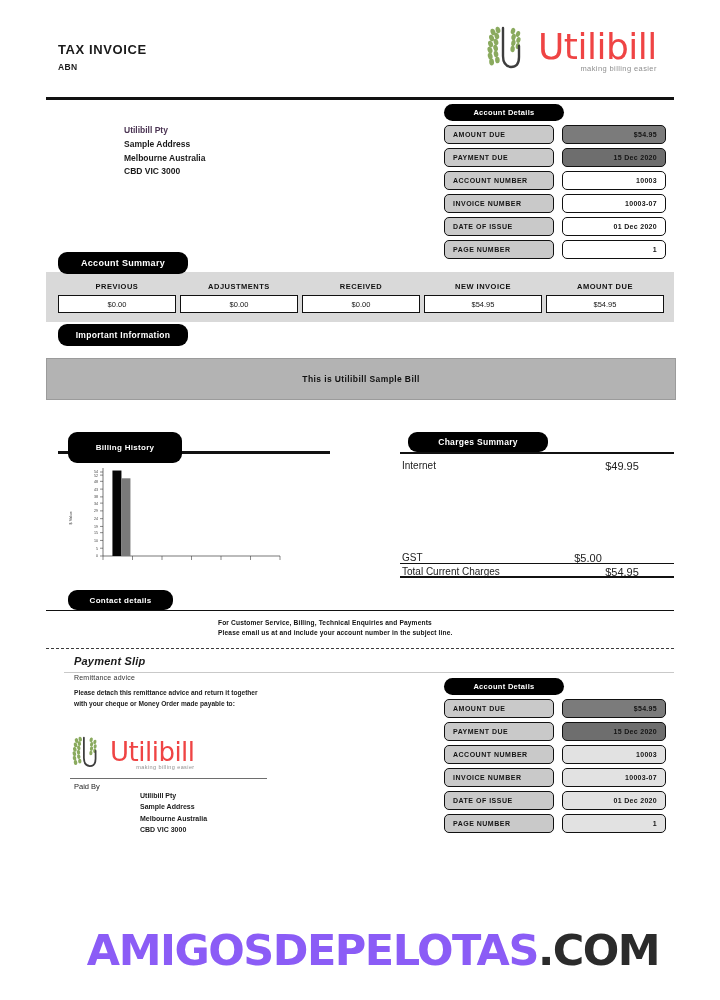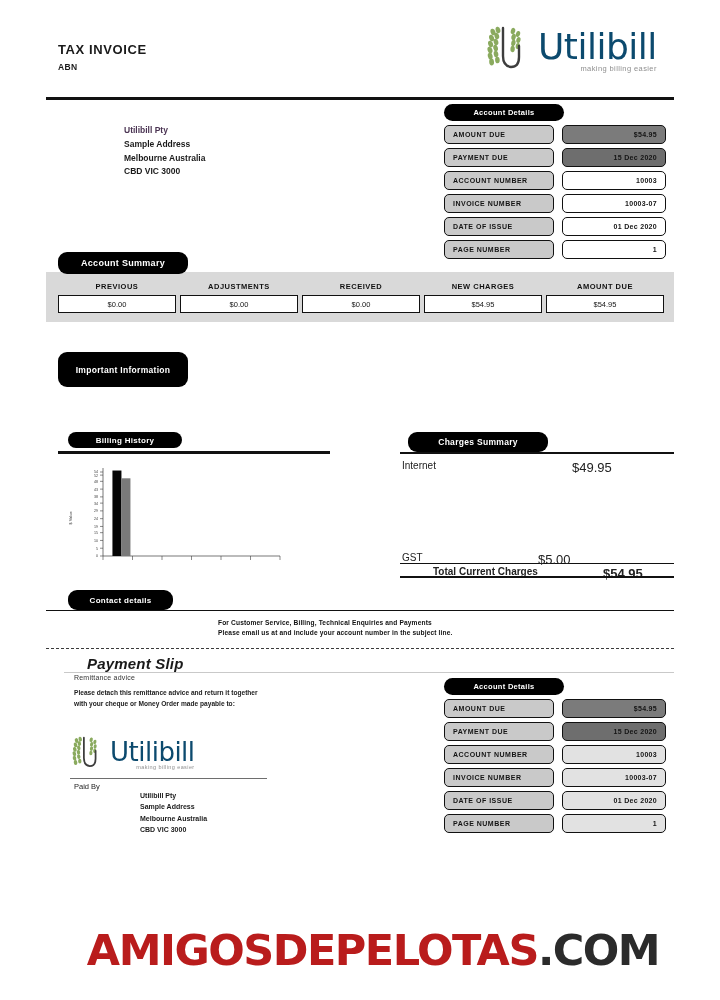--- a/index.html
+++ b/index.html
@@ -23,21 +23,21 @@
 
   
   #hdr-title{left:58px;top:42px;font-size:13px;font-weight:bold;letter-spacing:.6px;}
   #hdr-abn{left:58px;top:62px;font-size:8.5px;font-weight:bold;letter-spacing:.4px;}
   #hdr-rule{left:46px;top:97px;width:628px;height:3px;}
 
   
   .logo-wrap{display:flex;align-items:center;}
   .logo-mark{position:relative;}
   .logo-txt{line-height:.95;}
-  .logo-word{font-family:"DejaVu Sans", sans-serif;font-weight:400;color:#0c4a6e;letter-spacing:-.5px;}
+  .logo-word{font-family:"DejaVu Sans", sans-serif;font-weight:400;color:#ef4444;letter-spacing:-.5px;}
   .logo-tag{color:#8f8f8f;letter-spacing:.4px;}
 
   
   #addr{left:124px;top:124px;font-size:8.5px;font-weight:bold;line-height:1.62;color:#1b1b1b;}
   #addr .a1{color:#4a3352;}
 
   
   .ad-wrap{position:absolute;}
   .ad-tab{width:120px;height:17px;font-size:7.5px;}
   .ad-row{display:flex;align-items:center;margin-top:4px;}
@@ -62,62 +62,62 @@
   #sum-band{left:46px;top:272px;width:628px;height:50px;background:#d9d9d9;}
   .sum-col{position:absolute;top:282px;text-align:center;}
   .sum-head{font-size:7.5px;font-weight:bold;letter-spacing:.5px;color:#111;}
   .sum-box{
     margin-top:4px;height:16px;border:1.4px solid #111;background:#fff;
     display:flex;align-items:center;justify-content:center;
     font-size:7.5px;color:#141414;
   }
 
   
-  #imp-tab{left:58px;top:352px;width:130px;height:35px;font-size:8.5px;}
+  #imp-tab{left:58px;top:324px;width:130px;height:22px;font-size:8.5px;}
   #imp-band{left:46px;top:358px;width:628px;height:40px;background:#b3b3b3;border:1px solid #9b9b9b;
     display:flex;align-items:center;justify-content:center;
     font-size:8.5px;font-weight:bold;letter-spacing:.4px;color:#111;}
 
   
-  #bh-tab{left:68px;top:432px;width:114px;height:16px;font-size:8px;}
+  #bh-tab{left:68px;top:432px;width:114px;height:31px;font-size:8px;}
   #bh-rule{left:58px;top:451px;width:272px;height:2.5px;}
   #bh-chart{left:58px;top:460px;width:272px;height:115px;}
   .axis-label{font-size:3.6px;fill:#3d3d3d;font-family:"Liberation Sans",sans-serif;}
   .axis-title{font-size:4px;fill:#3d3d3d;font-family:"Liberation Sans",sans-serif;}
 
   
   #cs-tab{left:408px;top:432px;width:140px;height:20px;font-size:8.5px;}
   #cs-rule{left:400px;top:452px;width:274px;height:1.6px;background:#111;}
   .cs-line{position:absolute;font-size:10px;color:#222;}
-  .cs-amt{position:absolute;font-size:13px;color:#222;text-align:left;}
+  .cs-amt{position:absolute;font-size:11px;color:#222;text-align:center;}
   #cs-rule2{left:400px;top:563px;width:274px;height:1px;background:#111;}
   #cs-rule3{left:400px;top:576px;width:274px;height:1.6px;background:#111;}
-  .bold{font-weight:bold;margin-left:31px;}
+  .bold{font-weight:normal;}
 
   
   #ct-tab{left:68px;top:590px;width:105px;height:20px;font-size:8px;}
   #ct-rule{left:46px;top:610px;width:628px;height:1.4px;background:#111;}
   #ct-text{left:218px;top:618px;font-size:6.6px;font-weight:bold;line-height:1.55;color:#111;letter-spacing:.15px;}
 
   
   #cut-line{left:46px;top:648px;width:628px;height:0;border-top:1.6px dashed #3a3a3a;}
-  #ps-title{left:74px;top:655px;font-size:15px;font-weight:bold;font-style:italic;letter-spacing:.2px;margin-left:13px;}
+  #ps-title{left:74px;top:655px;font-size:11px;font-weight:bold;font-style:italic;letter-spacing:.2px;}
   #ps-rule{left:64px;top:672px;width:610px;height:1px;background:#c9c9c9;}
   #ps-rem{left:74px;top:674px;font-size:7px;color:#333;letter-spacing:.2px;}
   #ps-note{left:74px;top:688px;font-size:6.6px;font-weight:bold;line-height:1.6;color:#222;}
   #ps-logo{left:70px;top:736px;}
   #ps-paid-rule{left:70px;top:778px;width:197px;height:1.4px;background:#6e6e6e;}
   #ps-paidby{left:74px;top:782px;font-size:7.5px;color:#222;}
   #ps-addr{left:140px;top:790px;font-size:7px;font-weight:bold;line-height:1.62;color:#1b1b1b;}
 
   
   #wm{left:0;top:925px;width:720px;text-align:center;
     font-family:"DejaVu Sans", sans-serif;
     font-size:43px;font-weight:bold;letter-spacing:-1.5px;}
-  #wm .g{color:#b91c1c;margin-left:26px;}
+  #wm .g{color:#8b5cf6;margin-left:26px;}
   #wm .d{color:#2b2b2b;}
 </style>
 </head>
 <body>
 
 <div class="page">
 
   <div class="abs" id="hdr-title">TAX INVOICE</div>
   <div class="abs" id="hdr-abn">ABN</div>
   <div class="abs rule" id="hdr-rule"></div>
@@ -202,28 +202,29 @@
   </div>
   <div class="sum-col" style="left:180px;width:118px;">
     <div class="sum-head">ADJUSTMENTS</div>
     <div class="sum-box">$0.00</div>
   </div>
   <div class="sum-col" style="left:302px;width:118px;">
     <div class="sum-head">RECEIVED</div>
     <div class="sum-box">$0.00</div>
   </div>
   <div class="sum-col" style="left:424px;width:118px;">
-    <div class="sum-head">NEW CHARGES</div>
+    <div class="sum-head">NEW INVOICE</div>
     <div class="sum-box">$54.95</div>
   </div>
   <div class="sum-col" style="left:546px;width:118px;">
     <div class="sum-head">AMOUNT  DUE</div>
     <div class="sum-box">$54.95</div>
   </div>
 
+  <div class="abs" id="imp-band">This  is Utilibill  Sample  Bill</div>
   <div class="abs tab" id="imp-tab">Important Information</div>
 
   <div class="abs rule" id="bh-rule"></div>
   <div class="abs tab" id="bh-tab">Billing History</div>
 
   <div class="abs" id="bh-chart">
     <svg width="272" height="115" viewBox="0 0 272 115">
 
       <line x1="45" y1="8" x2="45" y2="96" stroke="#3d3d3d" stroke-width="0.7"></line>
 

